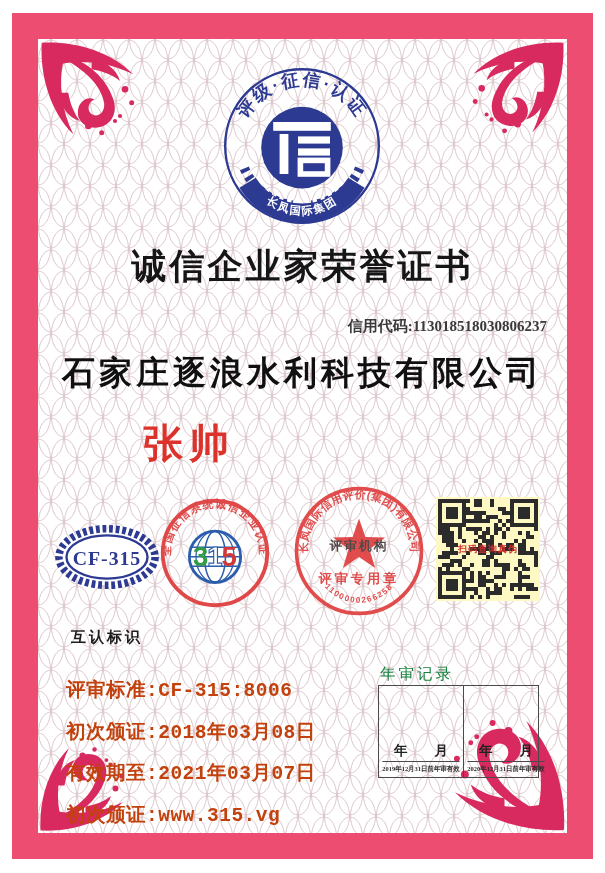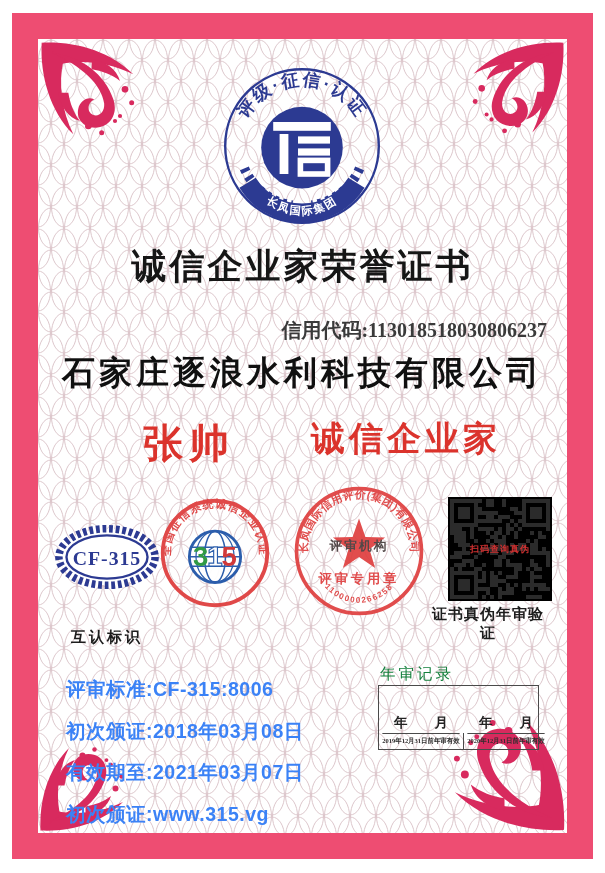--- a/index.html
+++ b/index.html
@@ -17,63 +17,63 @@
   .fl-tr{left:467px;top:41px;width:98px;height:98px;transform:scaleX(-1);}
   .fl-bl{left:39px;top:742px;width:90px;height:90px;transform:scaleY(-1);}
   .fl-br{left:447px;top:713px;width:119px;height:119px;transform:scale(-1,-1);}
   .emblem{position:absolute;left:222px;top:64px;width:160px;height:164px;}
   .title{
     position:absolute;top:243px;left:0;width:100%;text-align:center;
     font-size:35px;font-weight:bold;color:#161616;letter-spacing:3px;
   }
   .credit{
     position:absolute;top:317px;right:58px;
-    font-family:"Liberation Serif",serif;font-weight:bold;font-size:20px;color:#3a3a3a;
+    font-family:"Liberation Serif",serif;font-weight:bold;font-size:15px;color:#3a3a3a;
   }
   .company{
     position:absolute;top:351px;left:0;width:100%;text-align:center;
     font-size:33px;font-weight:bold;color:#101010;letter-spacing:4px;
   }
   .person{
     position:absolute;top:416px;left:143px;
     font-size:40px;font-weight:bold;color:#db332c;letter-spacing:6px;
   }
   .honor{
     position:absolute;top:416px;left:311px;
     font-size:34px;font-weight:bold;color:#db332c;letter-spacing:4px;
   }
   .cf-badge{position:absolute;left:54px;top:524px;width:106px;height:66px;}
   .cf-caption{
     position:absolute;left:54px;top:595px;width:106px;text-align:center;
     font-size:15px;font-weight:bold;color:#1d1d1d;letter-spacing:3px;margin-top:33px;
   }
   .seal315{position:absolute;left:158px;top:496px;width:114px;height:114px;opacity:.95;}
   .redseal{position:absolute;left:293px;top:485px;width:132px;height:132px;opacity:.93;}
-  .qr-wrap{position:absolute;left:448px;top:497px;width:104px;height:104px;background:#000000;text-decoration:underline;}
+  .qr-wrap{position:absolute;left:436px;top:497px;width:104px;height:104px;background:#fef9c3;text-decoration:underline;}
   .qr-overlay{
     position:absolute;left:0;top:46px;width:104px;text-align:center;
     font-size:9px;font-weight:bold;color:#d03030;letter-spacing:1px;
   }
   .qr-caption{
     position:absolute;left:427px;top:605px;width:122px;text-align:center;
     font-size:15px;font-weight:bold;color:#1d1d1d;letter-spacing:1px;
   }
   .details{position:absolute;left:66px;top:676px;}
   .details .row{
-    font-family:Liberation Sans, sans-serif;font-weight:bold;font-size:19.5px;
-    color:#3b82f6;letter-spacing:.5px;margin-bottom:14.5px;white-space:nowrap;
+    font-family:Liberation Mono, monospace;font-weight:bold;font-size:19.5px;
+    color:#c2410c;letter-spacing:.5px;margin-bottom:14.5px;white-space:nowrap;
   }
   .ar-title{
     position:absolute;left:380px;top:664px;
     font-family:"Liberation Serif",serif;font-weight:normal;font-size:15.5px;
     color:#15803d;letter-spacing:3px;
   }
   .ar-table{
-    position:absolute;left:378px;top:685px;width:161px;height:65px;
-    box-sizing:border-box;border:1.4px solid #4a4a4a;display:flex;align-items:flex-end;
+    position:absolute;left:378px;top:685px;width:161px;height:93px;
+    box-sizing:border-box;border:1.4px solid #4a4a4a;display:flex;
   }
   .ar-cell{flex:1;display:flex;flex-direction:column;box-sizing:border-box;}
   .ar-cell:first-child{border-right:1.2px solid #4a4a4a;}
   .ar-main{flex:1;position:relative;}
   .ar-ym{
     position:absolute;bottom:1px;left:0;width:100%;text-align:center;
     font-family:"Liberation Serif",serif;font-weight:bold;font-size:13.5px;color:#222;
   }
   .ar-note{
     border-top:1px solid #4a4a4a;height:15px;line-height:15px;text-align:center;
@@ -156,21 +156,20 @@
       <textPath href="#embBan" startOffset="50%" text-anchor="middle">长凤国际集团</textPath>
     </text>
   </svg>
 
   <div class="title">诚信企业家荣誉证书</div>
   <div class="credit">
     <span>信用代码:</span><span>113018518030806237</span>
   </div>
   <div class="company">石家庄逐浪水利科技有限公司</div>
   <div class="person">张帅</div>
-  <div class="honor">诚信企业家</div>
 
   <svg class="cf-badge" viewBox="0 0 110 70">
     <ellipse cx="55" cy="35" rx="51" ry="30" fill="#ffffff" stroke="#2c3a92" stroke-width="8" stroke-dasharray="4 3"></ellipse>
     <ellipse cx="55" cy="35" rx="43" ry="23" fill="#ffffff" stroke="#2c3a92" stroke-width="2.5"></ellipse>
     <text x="55" y="43" text-anchor="middle" font-size="21" font-weight="bold" fill="#2c3a92" font-family="Liberation Serif,serif" letter-spacing="1">CF-315</text>
   </svg>
   <div class="cf-caption">互认标识</div>
 
   <svg class="seal315" viewBox="0 0 120 120">
     <circle cx="60" cy="60" r="55" fill="none" stroke="#df4040" stroke-width="4"></circle>
@@ -207,21 +206,20 @@
       <textPath href="#serialArc" startOffset="50%" text-anchor="middle">1100000266258</textPath>
     </text>
   </svg>
 
   <div class="qr-wrap">
     <svg id="qr-svg" viewBox="0 0 104 104" width="104" height="104">
         <path d="M2,2h4v4h-4zM6,2h4v4h-4zM10,2h4v4h-4zM14,2h4v4h-4zM18,2h4v4h-4zM22,2h4v4h-4zM26,2h4v4h-4zM30,2h4v4h-4zM38,2h4v4h-4zM42,2h4v4h-4zM54,2h4v4h-4zM74,2h4v4h-4zM78,2h4v4h-4zM82,2h4v4h-4zM86,2h4v4h-4zM90,2h4v4h-4zM94,2h4v4h-4zM98,2h4v4h-4zM2,6h4v4h-4zM26,6h4v4h-4zM38,6h4v4h-4zM42,6h4v4h-4zM54,6h4v4h-4zM74,6h4v4h-4zM98,6h4v4h-4zM2,10h4v4h-4zM10,10h4v4h-4zM14,10h4v4h-4zM18,10h4v4h-4zM26,10h4v4h-4zM30,10h4v4h-4zM62,10h4v4h-4zM66,10h4v4h-4zM74,10h4v4h-4zM82,10h4v4h-4zM86,10h4v4h-4zM90,10h4v4h-4zM98,10h4v4h-4zM2,14h4v4h-4zM10,14h4v4h-4zM14,14h4v4h-4zM18,14h4v4h-4zM26,14h4v4h-4zM30,14h4v4h-4zM34,14h4v4h-4zM38,14h4v4h-4zM42,14h4v4h-4zM46,14h4v4h-4zM66,14h4v4h-4zM70,14h4v4h-4zM74,14h4v4h-4zM82,14h4v4h-4zM86,14h4v4h-4zM90,14h4v4h-4zM98,14h4v4h-4zM2,18h4v4h-4zM10,18h4v4h-4zM14,18h4v4h-4zM18,18h4v4h-4zM26,18h4v4h-4zM38,18h4v4h-4zM42,18h4v4h-4zM50,18h4v4h-4zM54,18h4v4h-4zM58,18h4v4h-4zM74,18h4v4h-4zM82,18h4v4h-4zM86,18h4v4h-4zM90,18h4v4h-4zM98,18h4v4h-4zM2,22h4v4h-4zM26,22h4v4h-4zM30,22h4v4h-4zM34,22h4v4h-4zM38,22h4v4h-4zM42,22h4v4h-4zM46,22h4v4h-4zM50,22h4v4h-4zM62,22h4v4h-4zM70,22h4v4h-4zM74,22h4v4h-4zM98,22h4v4h-4zM2,26h4v4h-4zM6,26h4v4h-4zM10,26h4v4h-4zM14,26h4v4h-4zM18,26h4v4h-4zM22,26h4v4h-4zM26,26h4v4h-4zM58,26h4v4h-4zM66,26h4v4h-4zM74,26h4v4h-4zM78,26h4v4h-4zM82,26h4v4h-4zM86,26h4v4h-4zM90,26h4v4h-4zM94,26h4v4h-4zM98,26h4v4h-4zM2,30h4v4h-4zM6,30h4v4h-4zM10,30h4v4h-4zM22,30h4v4h-4zM30,30h4v4h-4zM34,30h4v4h-4zM38,30h4v4h-4zM42,30h4v4h-4zM50,30h4v4h-4zM58,30h4v4h-4zM62,30h4v4h-4zM70,30h4v4h-4zM98,30h4v4h-4zM2,34h4v4h-4zM6,34h4v4h-4zM10,34h4v4h-4zM14,34h4v4h-4zM22,34h4v4h-4zM38,34h4v4h-4zM46,34h4v4h-4zM50,34h4v4h-4zM58,34h4v4h-4zM66,34h4v4h-4zM82,34h4v4h-4zM90,34h4v4h-4zM6,38h4v4h-4zM10,38h4v4h-4zM14,38h4v4h-4zM22,38h4v4h-4zM42,38h4v4h-4zM46,38h4v4h-4zM54,38h4v4h-4zM66,38h4v4h-4zM90,38h4v4h-4zM94,38h4v4h-4zM6,42h4v4h-4zM10,42h4v4h-4zM14,42h4v4h-4zM26,42h4v4h-4zM38,42h4v4h-4zM46,42h4v4h-4zM50,42h4v4h-4zM54,42h4v4h-4zM78,42h4v4h-4zM86,42h4v4h-4zM10,46h4v4h-4zM14,46h4v4h-4zM18,46h4v4h-4zM42,46h4v4h-4zM50,46h4v4h-4zM54,46h4v4h-4zM62,46h4v4h-4zM70,46h4v4h-4zM74,46h4v4h-4zM82,46h4v4h-4zM86,46h4v4h-4zM14,50h4v4h-4zM34,50h4v4h-4zM38,50h4v4h-4zM42,50h4v4h-4zM46,50h4v4h-4zM50,50h4v4h-4zM54,50h4v4h-4zM66,50h4v4h-4zM70,50h4v4h-4zM74,50h4v4h-4zM82,50h4v4h-4zM86,50h4v4h-4zM94,50h4v4h-4zM6,54h4v4h-4zM10,54h4v4h-4zM14,54h4v4h-4zM18,54h4v4h-4zM30,54h4v4h-4zM42,54h4v4h-4zM46,54h4v4h-4zM54,54h4v4h-4zM58,54h4v4h-4zM62,54h4v4h-4zM82,54h4v4h-4zM86,54h4v4h-4zM90,54h4v4h-4zM94,54h4v4h-4zM98,54h4v4h-4zM2,58h4v4h-4zM6,58h4v4h-4zM10,58h4v4h-4zM26,58h4v4h-4zM50,58h4v4h-4zM54,58h4v4h-4zM98,58h4v4h-4zM14,62h4v4h-4zM18,62h4v4h-4zM22,62h4v4h-4zM46,62h4v4h-4zM50,62h4v4h-4zM58,62h4v4h-4zM82,62h4v4h-4zM98,62h4v4h-4zM6,66h4v4h-4zM10,66h4v4h-4zM14,66h4v4h-4zM22,66h4v4h-4zM34,66h4v4h-4zM46,66h4v4h-4zM50,66h4v4h-4zM58,66h4v4h-4zM62,66h4v4h-4zM66,66h4v4h-4zM70,66h4v4h-4zM82,66h4v4h-4zM86,66h4v4h-4zM98,66h4v4h-4zM2,70h4v4h-4zM10,70h4v4h-4zM26,70h4v4h-4zM30,70h4v4h-4zM66,70h4v4h-4zM70,70h4v4h-4zM78,70h4v4h-4zM86,70h4v4h-4zM90,70h4v4h-4zM2,74h4v4h-4zM6,74h4v4h-4zM10,74h4v4h-4zM14,74h4v4h-4zM18,74h4v4h-4zM22,74h4v4h-4zM26,74h4v4h-4zM34,74h4v4h-4zM42,74h4v4h-4zM50,74h4v4h-4zM66,74h4v4h-4zM82,74h4v4h-4zM2,78h4v4h-4zM26,78h4v4h-4zM34,78h4v4h-4zM42,78h4v4h-4zM46,78h4v4h-4zM58,78h4v4h-4zM62,78h4v4h-4zM66,78h4v4h-4zM82,78h4v4h-4zM86,78h4v4h-4zM90,78h4v4h-4zM2,82h4v4h-4zM10,82h4v4h-4zM14,82h4v4h-4zM18,82h4v4h-4zM26,82h4v4h-4zM30,82h4v4h-4zM34,82h4v4h-4zM42,82h4v4h-4zM46,82h4v4h-4zM50,82h4v4h-4zM54,82h4v4h-4zM82,82h4v4h-4zM2,86h4v4h-4zM10,86h4v4h-4zM14,86h4v4h-4zM18,86h4v4h-4zM26,86h4v4h-4zM42,86h4v4h-4zM46,86h4v4h-4zM58,86h4v4h-4zM66,86h4v4h-4zM74,86h4v4h-4zM78,86h4v4h-4zM82,86h4v4h-4zM86,86h4v4h-4zM90,86h4v4h-4zM94,86h4v4h-4zM2,90h4v4h-4zM10,90h4v4h-4zM14,90h4v4h-4zM18,90h4v4h-4zM26,90h4v4h-4zM30,90h4v4h-4zM34,90h4v4h-4zM38,90h4v4h-4zM50,90h4v4h-4zM58,90h4v4h-4zM62,90h4v4h-4zM74,90h4v4h-4zM82,90h4v4h-4zM90,90h4v4h-4zM94,90h4v4h-4zM98,90h4v4h-4zM2,94h4v4h-4zM26,94h4v4h-4zM38,94h4v4h-4zM50,94h4v4h-4zM54,94h4v4h-4zM58,94h4v4h-4zM62,94h4v4h-4zM2,98h4v4h-4zM6,98h4v4h-4zM10,98h4v4h-4zM14,98h4v4h-4zM18,98h4v4h-4zM22,98h4v4h-4zM26,98h4v4h-4zM34,98h4v4h-4zM42,98h4v4h-4zM50,98h4v4h-4zM78,98h4v4h-4zM82,98h4v4h-4zM86,98h4v4h-4zM90,98h4v4h-4z" fill="#2b2b2b"></path>
       </svg>
     <div class="qr-overlay">扫码查询真伪</div>
   </div>
-  <div class="qr-caption">证书真伪年审验证</div>
 
   <div class="details">
     <div class="row">评审标准:CF-315:8006</div>
     <div class="row">初次颁证:2018年03月08日</div>
     <div class="row">有效期至:2021年03月07日</div>
     <div class="row">初次颁证:www.315.vg</div>
   </div>
 
   <div class="ar-title">年审记录</div>
   <div class="ar-table">

